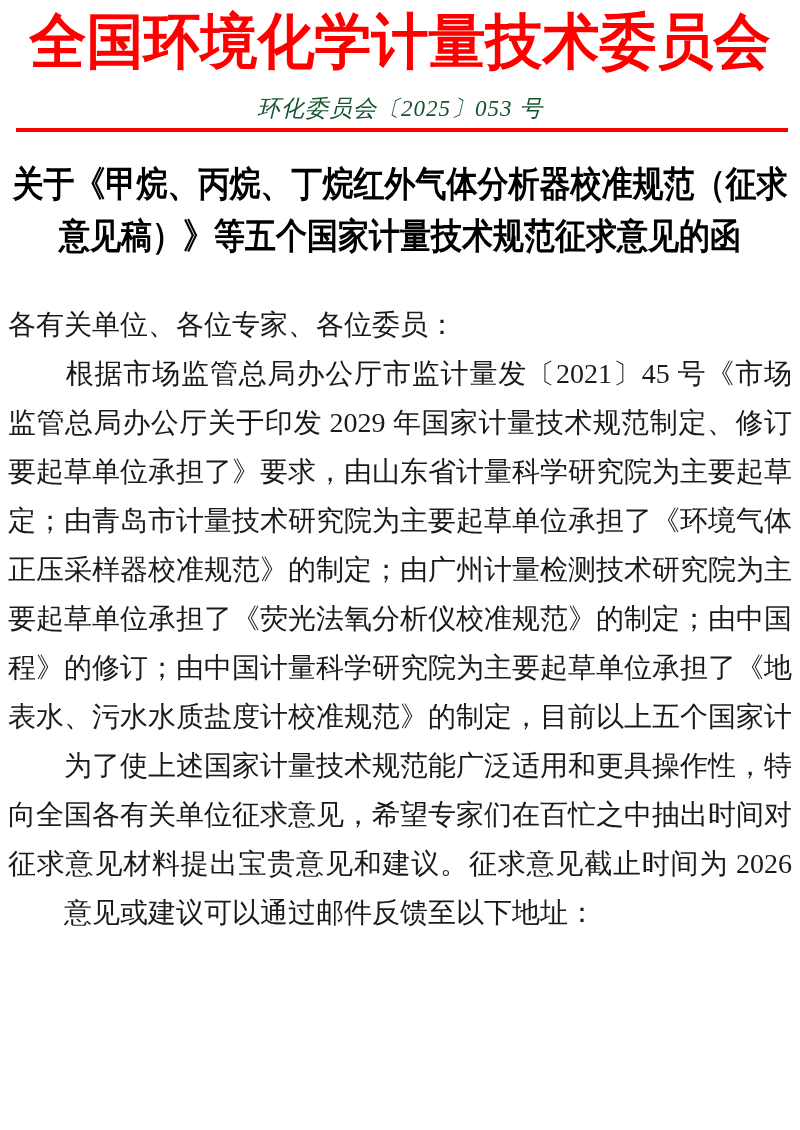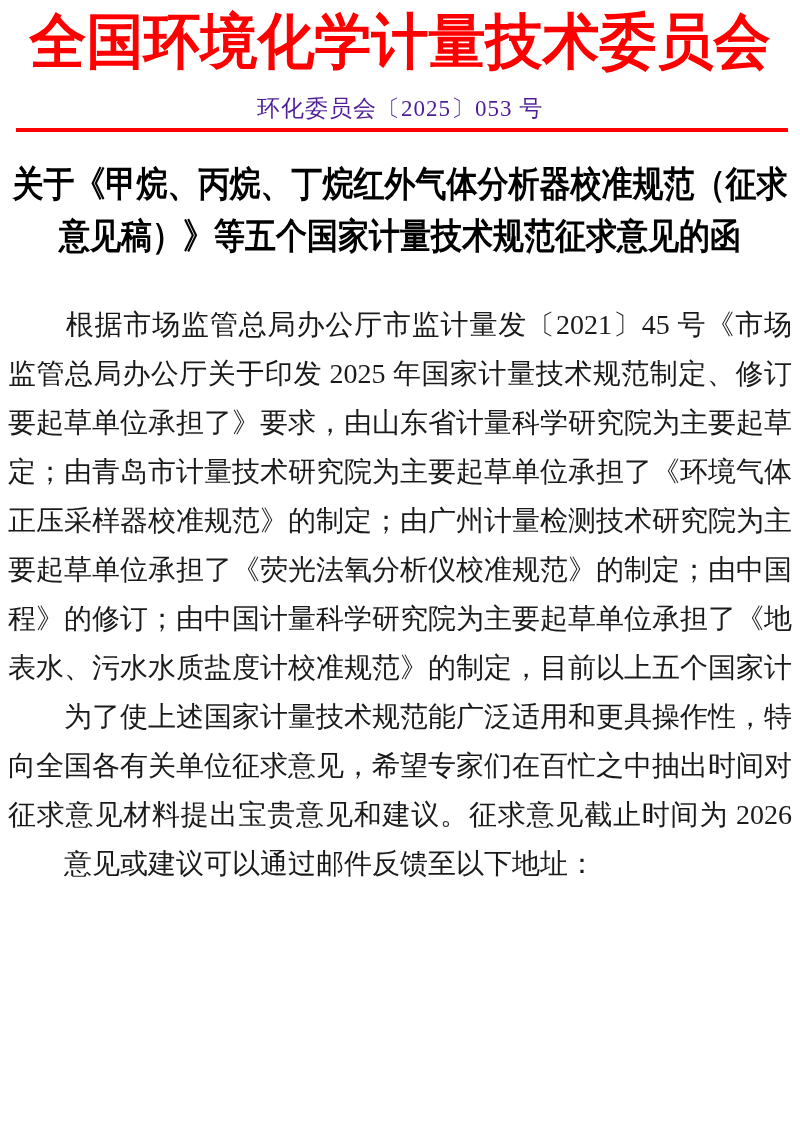--- a/index.html
+++ b/index.html
@@ -20,22 +20,23 @@
     transform: scaleX(0.95);
     transform-origin: center top;
     white-space: nowrap;
   }
   .doc-number {
     position: absolute;
     top: 94px; left: 0; width: 800px;
     text-align: center;
     font-size: 23px;
     line-height: 30px;
-    color: #4c1d95;
+    color: #14532d;
     letter-spacing: 1px;
+    font-style: italic;
   }
   .red-line {
     position: absolute;
     top: 128px; left: 16px;
     width: 772px; height: 4px;
     background: #fe0000;
   }
   .doc-title {
     position: absolute;
     top: 158px; left: 0; width: 800px;
@@ -75,22 +76,23 @@
 <div class="doc-number">环化委员会〔2025〕053 号</div>
 
 <div class="red-line"></div>
 
 <div class="doc-title">
   <div class="title-line">关于《甲烷、丙烷、丁烷红外气体分析器校准规范（征求</div>
   <div class="title-line">意见稿）》等五个国家计量技术规范征求意见的函</div>
 </div>
 
 <div class="doc-body" id="doc-body">
+    <div class="body-line end">各有关单位、各位专家、各位委员：</div>
     <div class="body-line">　　根据市场监管总局办公厅市监计量发〔2021〕45 号《市场</div>
-    <div class="body-line">监管总局办公厅关于印发 2025 年国家计量技术规范制定、修订</div>
+    <div class="body-line">监管总局办公厅关于印发 2029 年国家计量技术规范制定、修订</div>
     <div class="body-line">要起草单位承担了》要求，由山东省计量科学研究院为主要起草</div>
     <div class="body-line">定；由青岛市计量技术研究院为主要起草单位承担了《环境气体</div>
     <div class="body-line">正压采样器校准规范》的制定；由广州计量检测技术研究院为主</div>
     <div class="body-line">要起草单位承担了《荧光法氧分析仪校准规范》的制定；由中国</div>
     <div class="body-line">程》的修订；由中国计量科学研究院为主要起草单位承担了《地</div>
     <div class="body-line">表水、污水水质盐度计校准规范》的制定，目前以上五个国家计</div>
     <div class="body-line">　　为了使上述国家计量技术规范能广泛适用和更具操作性，特</div>
     <div class="body-line">向全国各有关单位征求意见，希望专家们在百忙之中抽出时间对</div>
     <div class="body-line">征求意见材料提出宝贵意见和建议。征求意见截止时间为 2026</div>
     <div class="body-line end">　　意见或建议可以通过邮件反馈至以下地址：</div>

